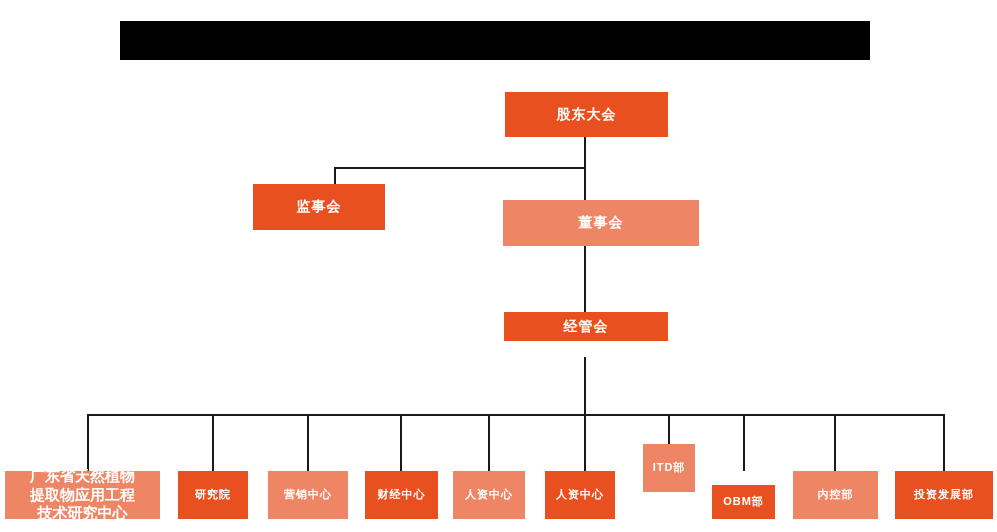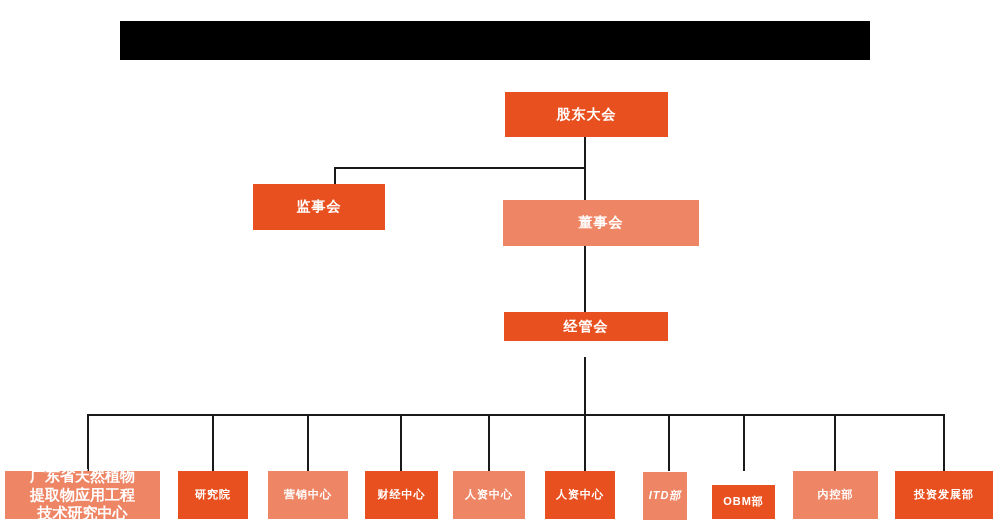--- a/index.html
+++ b/index.html
@@ -53,21 +53,21 @@
   .n-directors    { left: 503px; top: 200px; width: 196px; height: 46px; }
   
   .n-management   { left: 504px; top: 312px; width: 164px; height: 29px; }
   
   .n-research-center    { left: 5px;   top: 471px; width: 155px; height: 48px; }
   .n-research-institute { left: 178px; top: 471px; width: 70px;  height: 48px; }
   .n-marketing          { left: 268px; top: 471px; width: 80px;  height: 48px; }
   .n-finance            { left: 365px; top: 471px; width: 73px;  height: 48px; }
   .n-delivery           { left: 453px; top: 471px; width: 72px;  height: 48px; }
   .n-hr                 { left: 545px; top: 471px; width: 70px;  height: 48px; }
-  .n-itd                { left: 643px; top: 472px; width: 44px;  height: 48px; font-style: italic; }
+  .n-itd                { left: 643px; top: 444px; width: 52px;  height: 48px; }
   .n-obm                { left: 712px; top: 485px; width: 63px;  height: 34px; }
   .n-internal-control   { left: 793px; top: 471px; width: 85px;  height: 48px; }
   .n-investment         { left: 895px; top: 471px; width: 98px;  height: 48px; }
 </style>
 </head>
 <body>
 
 <div class="stage">
 
   <div class="redacted-bar"></div>

